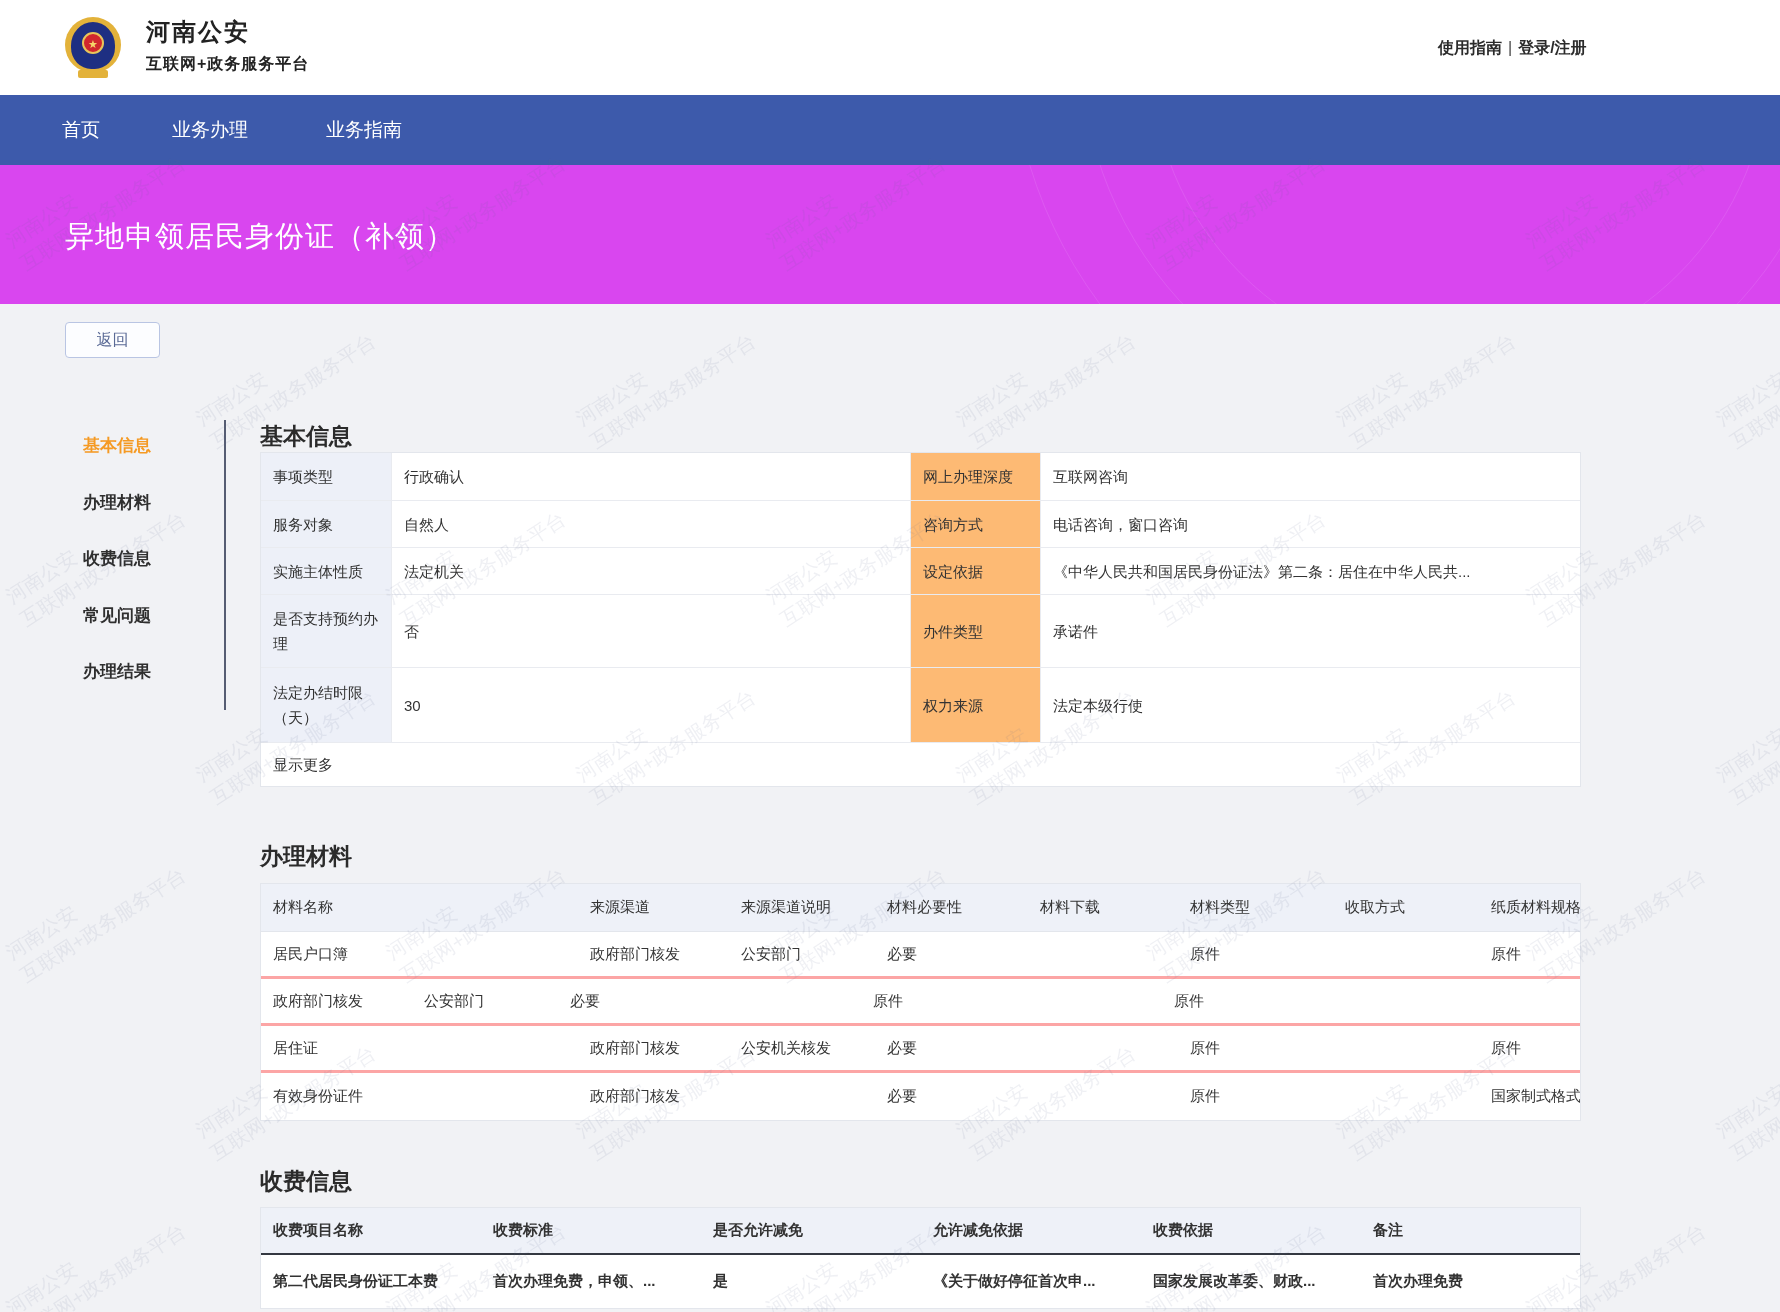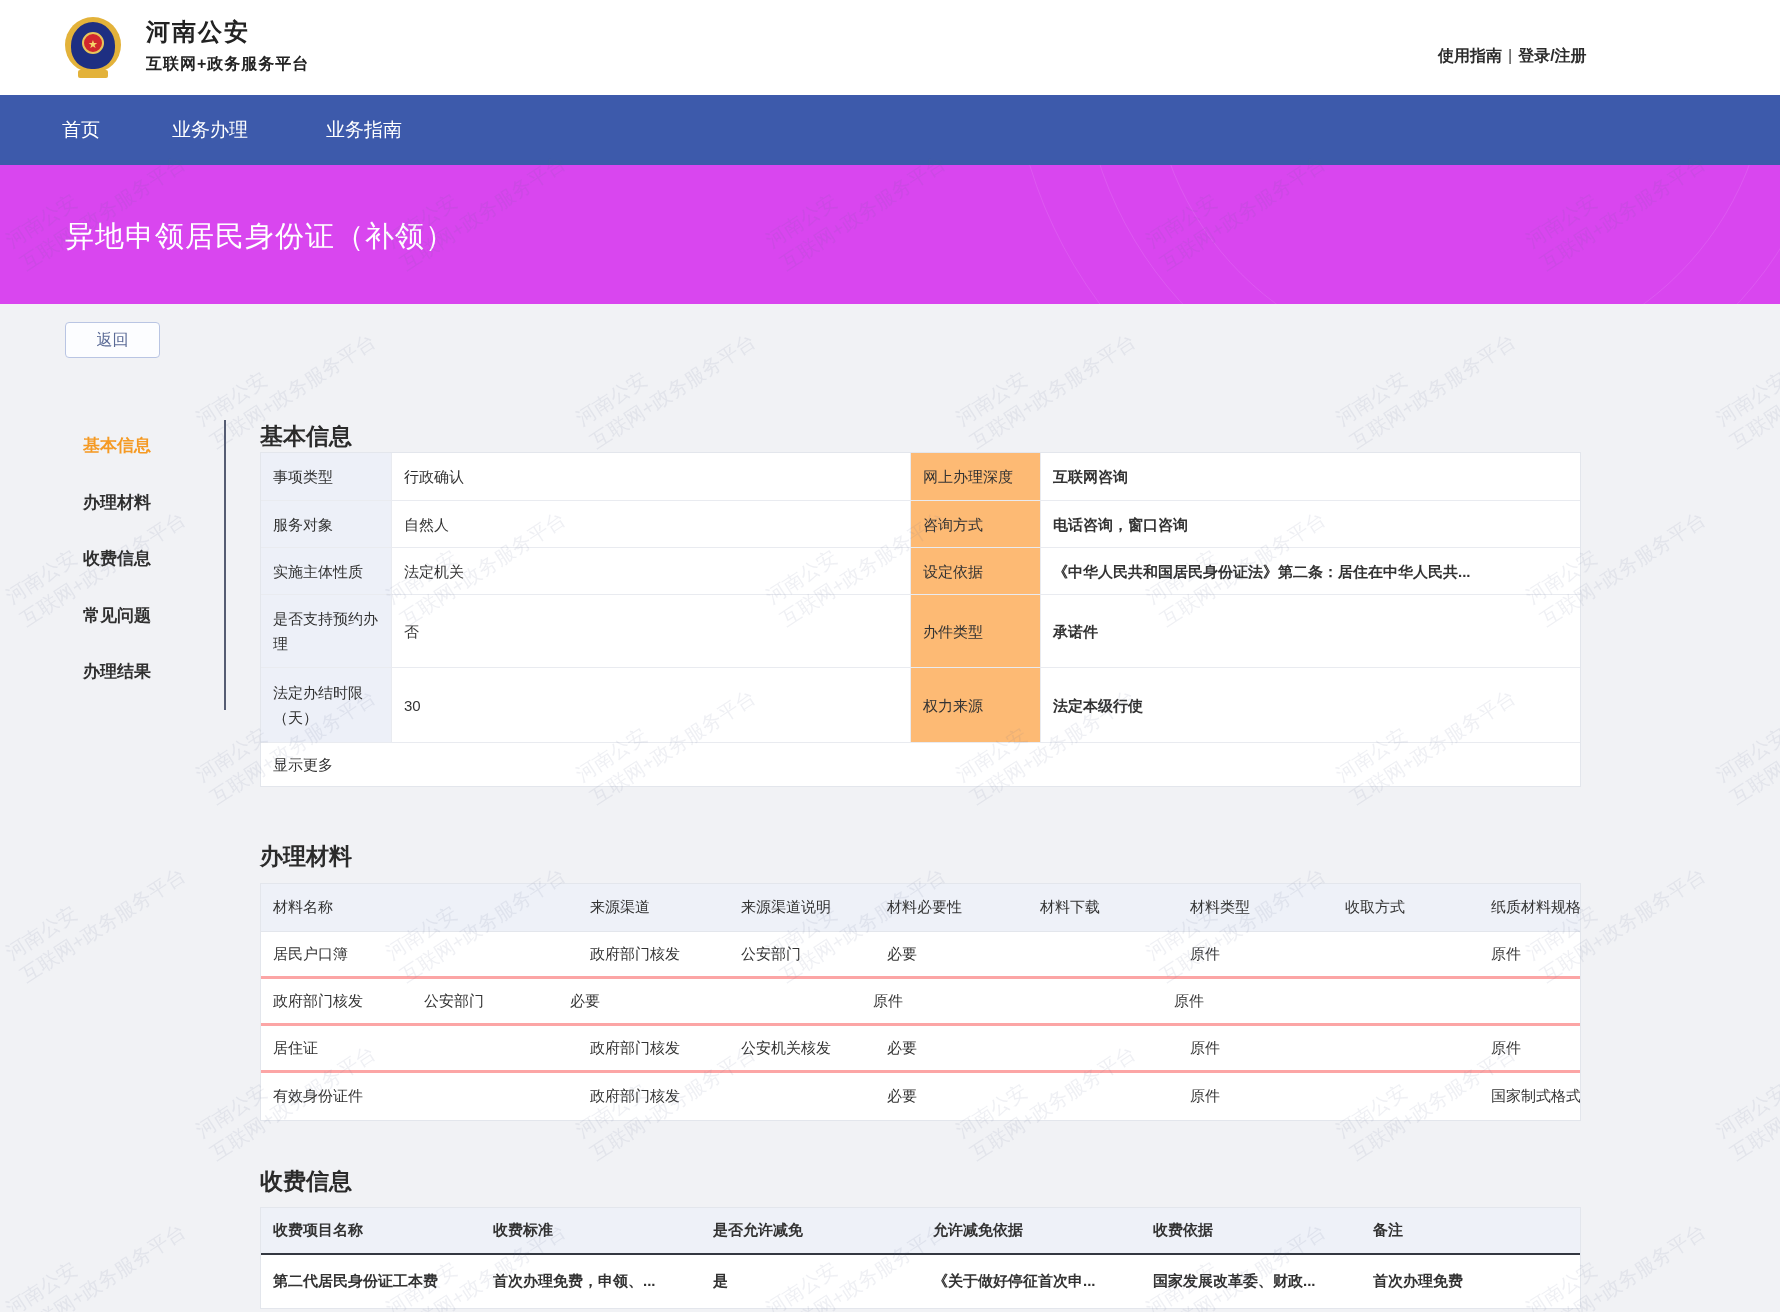--- a/index.html
+++ b/index.html
@@ -11,21 +11,21 @@
   .header { position:absolute; left:0; top:0; width:1780px; height:95px; background:#fff; }
   .badge { position:absolute; left:64px; top:14px; width:58px; height:66px; }
   .badge .wreath { position:absolute; left:1px; top:3px; width:56px; height:56px; border-radius:50%; background:#e3b23a; }
   .badge .shield { position:absolute; left:7px; top:8px; width:44px; height:47px; background:#1e2f82; border-radius:50% 50% 46% 46%; }
   .badge .core { position:absolute; left:18px; top:18px; width:22px; height:22px; border-radius:50%; background:#d1272e; border:2px solid #e8c55a; }
   .badge .star { position:absolute; left:18px; top:19px; width:22px; height:22px; color:#f5d56a; font-size:11px; line-height:22px; text-align:center; }
   .badge .ribbon { position:absolute; left:14px; top:56px; width:30px; height:8px; background:#e3b23a; border-radius:2px; }
   .brand { position:absolute; left:146px; top:18px; }
   .brand-title { font-size:24px; font-weight:bold; color:#222; letter-spacing:2px; line-height:28px; }
   .brand-sub { font-size:16px; font-weight:bold; color:#222; letter-spacing:1px; margin-top:8px; }
-  .top-links { position:absolute; left:1438px; top:46px; font-size:16px; font-weight:bold; color:#2b2b2b; white-space:nowrap; }
+  .top-links { position:absolute; left:1438px; top:38px; font-size:16px; font-weight:bold; color:#2b2b2b; white-space:nowrap; }
   .top-links span { cursor:pointer; }
   .top-links .sep { margin:0 6px; font-weight:normal; color:#444; }
 
   
   .nav { position:absolute; left:0; top:95px; width:1780px; height:70px; background:#3d5aab; display:flex; align-items:center; }
   .nav-item { color:#fff; font-size:19px; cursor:pointer; }
   .nav-item.n0 { margin-left:62px; }
   .nav-item.n1 { margin-left:72px; }
   .nav-item.n2 { margin-left:78px; }
 
@@ -56,21 +56,21 @@
 
   
   .tbl { position:absolute; left:260px; width:1321px; background:#fff; border:1px solid #e3e6ec; }
   .tbl-basic { top:452px; }
   .irow { display:flex; border-bottom:1px solid #e9ebf0; }
   .irow:last-child { border-bottom:none; }
   .cell { padding:0 6px 0 12px; font-size:15px; color:#333; display:flex; align-items:center; line-height:25px; overflow:hidden; }
   .cell.lbl { width:131px; background:#edf0f8; border-right:1px solid #e9ebf0; }
   .cell.v1 { width:519px; border-right:1px solid #e9ebf0; }
   .cell.lbl2 { width:130px; background:#fdba74; border-right:1px solid #e9ebf0; }
-  .cell.v2 { width:536px; white-space:nowrap;font-weight:bold; }
+  .cell.v2 { width:536px; white-space:nowrap; }
   .show-more { height:43px; line-height:43px; padding-left:12px; font-size:15px; color:#333; cursor:pointer; }
 
   
   .tbl-mat { top:883px; }
   .mrow { display:flex; border-bottom:3px solid #fca5a5; height:47px; }
   .mrow.head { height:48px; background:#eef1f8; border-bottom:1px solid #e3e6ec; }
   .mrow:last-child { border-bottom:none; }
   .mcell { padding:0 4px 0 12px; font-size:15px; color:#333; display:flex; align-items:center; overflow:hidden; white-space:nowrap; flex:none; }
   .mc0{width:317px;} .mc1{width:151px;} .mc2{width:146px;} .mc3{width:153px;}
   .mc4{width:150px;} .mc5{width:155px;} .mc6{width:146px;} .mc7{width:101px;}

